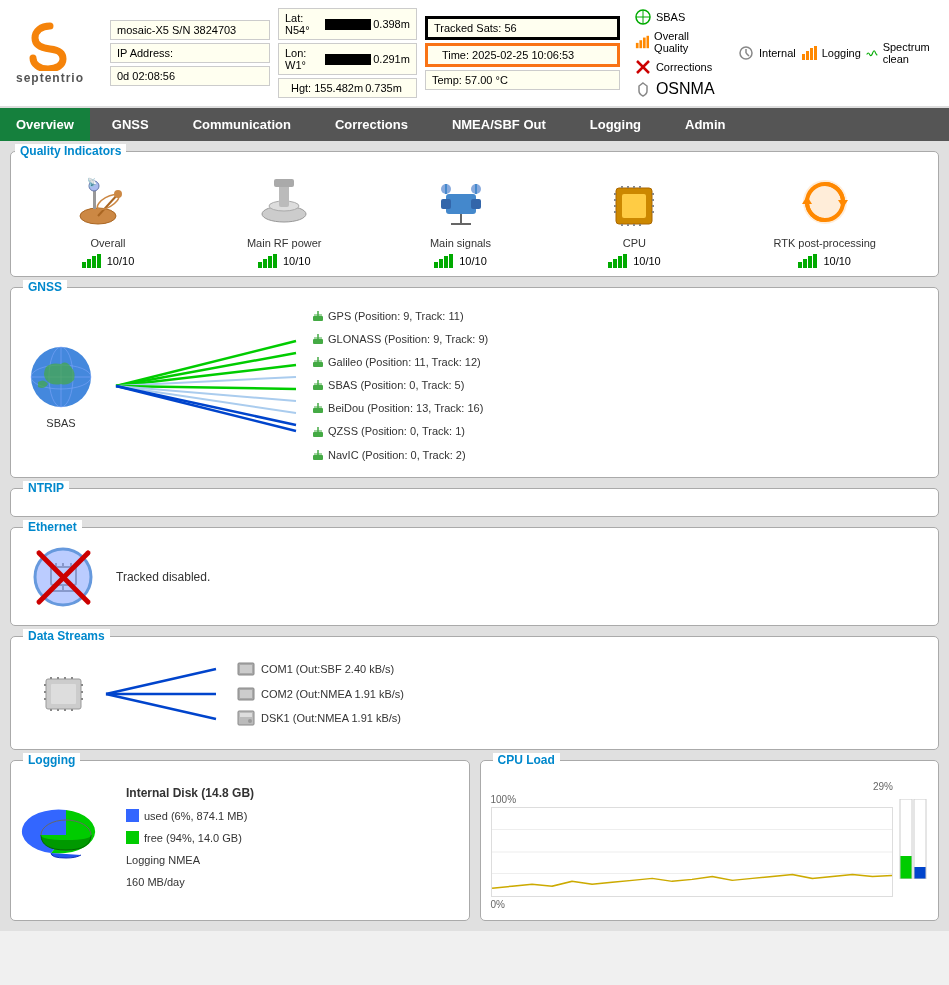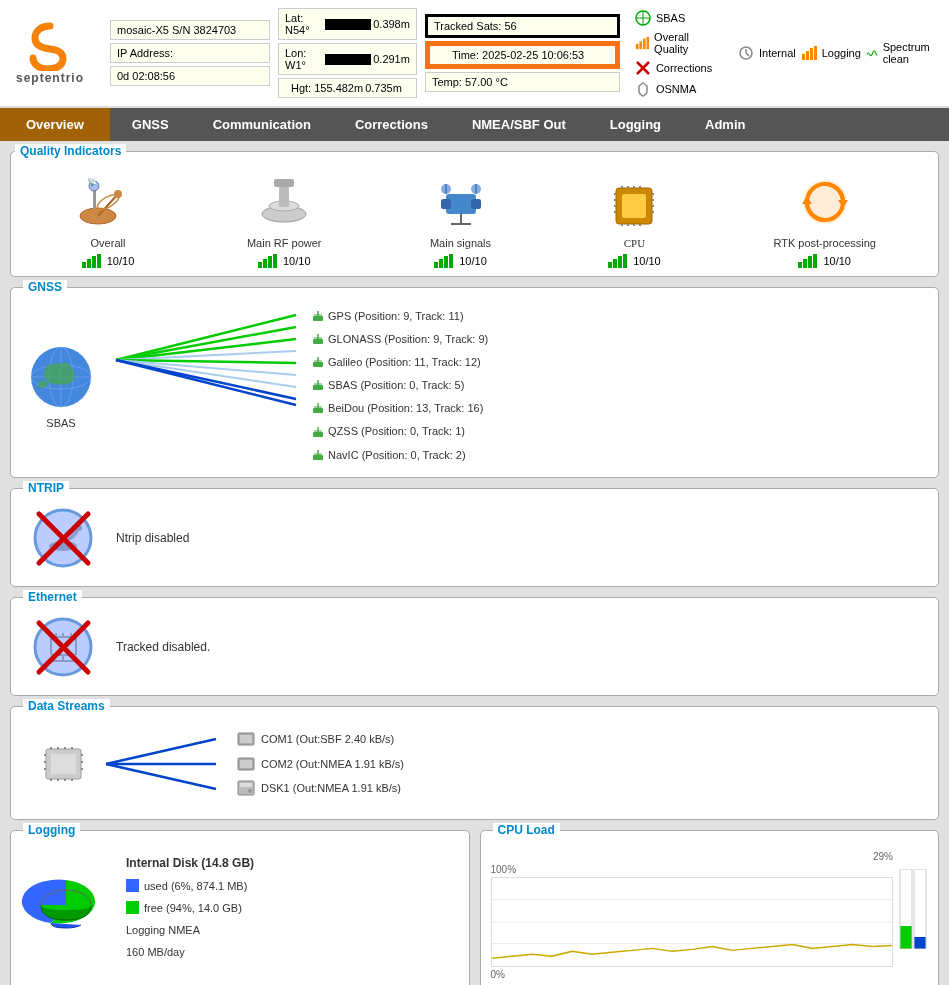--- a/index.html
+++ b/index.html
@@ -36,21 +36,21 @@
       <span>0.291m</span>
     </div>
     <div style="border:1px solid #ccc; padding:3px 12px; background:#fffff0; font-size:11px; display:flex; align-items:center; gap:2px;">
       <span>Hgt: 155.482m</span>
       <span>0.735m</span>
     </div>
   </div>
 
   <div style="display:flex; flex-direction:column; gap:3px; margin-right:15px;">
     <div style="border:3px solid #000000; padding:3px 6px; background:#fffff0; font-size:11px; min-width:195px;">Tracked Sats: 56</div>
-    <div style="border:5px solid #f97316; padding:3px 22px; background:#fffff0; font-size:11px; min-width:195px;">Time: 2025-02-25 10:06:53</div>
+    <div style="border:3px solid #f97316; padding:3px 14px; background:#fffff0; font-size:11px; min-width:195px;">Time: 2025-02-25 10:06:53</div>
     <div style="border:1px solid #ccc; padding:3px 6px; background:#fffff0; font-size:11px; min-width:195px;">Temp: 57.00 °C</div>
   </div>
 
   <div style="display:flex; flex-direction:column; gap:5px; margin-right:20px;">
     <div style="display:flex; align-items:center; gap:5px; font-size:11px;">
       <svg width="16" height="16" viewBox="0 0 16 16">
         <circle cx="8" cy="8" r="7" fill="none" stroke="#00aa00" stroke-width="1.5"></circle>
         <line x1="8" y1="1" x2="8" y2="15" stroke="#00aa00" stroke-width="1"></line>
         <line x1="1" y1="8" x2="15" y2="8" stroke="#00aa00" stroke-width="1"></line>
       </svg>
@@ -65,21 +65,21 @@
       </svg>
       <span>Overall Quality</span>
     </div>
     <div style="display:flex; align-items:center; gap:5px; font-size:11px;">
       <svg width="16" height="16" viewBox="0 0 16 16">
         <line x1="2" y1="2" x2="14" y2="14" stroke="#cc0000" stroke-width="2.5"></line>
         <line x1="14" y1="2" x2="2" y2="14" stroke="#cc0000" stroke-width="2.5"></line>
       </svg>
       <span>Corrections</span>
     </div>
-    <div style="display:flex; align-items:center; gap:5px; font-size:11px;">
+    <div style="display:flex; align-items:center; gap:5px; font-size:16px;">
       <svg width="16" height="16" viewBox="0 0 16 16">
         <path d="M8 2 L12 5 L12 10 C12 13 8 15 8 15 C8 15 4 13 4 10 L4 5 Z" fill="none" stroke="#888" stroke-width="1.5"></path>
       </svg>
       <span>OSNMA</span>
     </div>
   </div>
 
   <div style="display:flex; gap:5px;">
     <div style="display:flex; align-items:center; gap:5px; font-size:11px;">
       <svg width="16" height="16" viewBox="0 0 16 16">
@@ -101,21 +101,21 @@
     <div style="display:flex; align-items:center; gap:5px; font-size:11px;">
       <svg width="16" height="16" viewBox="0 0 16 16">
         <path d="M1 10 Q3 6 5 10 Q7 14 9 8 Q11 2 13 8 Q15 12 15 10" fill="none" stroke="#00aa00" stroke-width="1.5"></path>
       </svg>
       <span>Spectrum clean</span>
     </div>
   </div>
 </div>
 
 <div style="display:flex; background:#555;">
-  <div style="padding:9px 26px; color:white; font-size:13px; font-weight:bold; cursor:pointer; background:#a16207;">Overview</div>
+  <div style="padding:9px 16px; color:white; font-size:13px; font-weight:bold; cursor:pointer; background:#15803d;">Overview</div>
   <div style="padding:9px 22px; color:white; font-size:13px; font-weight:bold; cursor:pointer;">GNSS</div>
   <div style="padding:9px 22px; color:white; font-size:13px; font-weight:bold; cursor:pointer;">Communication</div>
   <div style="padding:9px 22px; color:white; font-size:13px; font-weight:bold; cursor:pointer;">Corrections</div>
   <div style="padding:9px 22px; color:white; font-size:13px; font-weight:bold; cursor:pointer;">NMEA/SBF Out</div>
   <div style="padding:9px 22px; color:white; font-size:13px; font-weight:bold; cursor:pointer;">Logging</div>
   <div style="padding:9px 22px; color:white; font-size:13px; font-weight:bold; cursor:pointer;">Admin</div>
 </div>
 
 <div style="padding:10px; background:#e0e0e0;">
 
@@ -214,21 +214,21 @@
             <line x1="10" y1="18" x2="12" y2="18" stroke="#888" stroke-width="2"></line>
             <line x1="10" y1="24" x2="12" y2="24" stroke="#888" stroke-width="2"></line>
             <line x1="10" y1="30" x2="12" y2="30" stroke="#888" stroke-width="2"></line>
             <line x1="10" y1="36" x2="12" y2="36" stroke="#888" stroke-width="2"></line>
             <line x1="48" y1="18" x2="50" y2="18" stroke="#888" stroke-width="2"></line>
             <line x1="48" y1="24" x2="50" y2="24" stroke="#888" stroke-width="2"></line>
             <line x1="48" y1="30" x2="50" y2="30" stroke="#888" stroke-width="2"></line>
             <line x1="48" y1="36" x2="50" y2="36" stroke="#888" stroke-width="2"></line>
           </svg>
         </div>
-        <span style="font-size:11px; color:#333;font-family:Liberation Serif, serif;">CPU</span>
+        <span style="font-size:11px; color:#333;">CPU</span>
         <div style="display:flex; align-items:center; gap:3px;">
           <svg width="22" height="14" viewBox="0 0 22 14">
             <rect x="0" y="8" width="4" height="6" fill="#00aa00"></rect>
             <rect x="5" y="5" width="4" height="9" fill="#00aa00"></rect>
             <rect x="10" y="2" width="4" height="12" fill="#00aa00"></rect>
             <rect x="15" y="0" width="4" height="14" fill="#00aa00"></rect>
           </svg>
           <span style="font-size:11px;">10/10</span>
         </div>
       </div>
@@ -270,21 +270,21 @@
           <ellipse cx="35" cy="35" rx="12" ry="30" fill="none" stroke="#88aaff" stroke-width="1" opacity="0.5"></ellipse>
           <line x1="5" y1="35" x2="65" y2="35" stroke="#88aaff" stroke-width="1" opacity="0.5"></line>
           <line x1="35" y1="5" x2="35" y2="65" stroke="#88aaff" stroke-width="1" opacity="0.5"></line>
 
           <path d="M20 25 Q25 20 35 22 Q40 18 45 25 Q50 30 48 38 Q42 44 35 42 Q25 44 20 38 Q16 32 20 25Z" fill="#44aa44" opacity="0.7"></path>
           <path d="M12 40 Q18 36 22 42 Q18 48 12 45Z" fill="#44aa44" opacity="0.7"></path>
         </svg>
         <span style="font-size:11px; color:#333;">SBAS</span>
       </div>
 
-      <div style="flex:1; display:flex; align-items:flex-start; gap:0;">
+      <div style="flex:1; display:flex; align-items:center; gap:0;">
         <svg width="200" height="110" viewBox="0 0 200 110">
 
           <line x1="5" y1="55" x2="185" y2="10" stroke="#00cc00" stroke-width="2.5"></line>
           <line x1="5" y1="55" x2="185" y2="22" stroke="#00cc00" stroke-width="2.5"></line>
           <line x1="5" y1="55" x2="185" y2="34" stroke="#00cc00" stroke-width="2.5"></line>
           <line x1="5" y1="55" x2="185" y2="46" stroke="#aaccee" stroke-width="2"></line>
           <line x1="5" y1="55" x2="185" y2="58" stroke="#00cc00" stroke-width="2.5"></line>
           <line x1="5" y1="55" x2="185" y2="70" stroke="#aaccee" stroke-width="2"></line>
           <line x1="5" y1="55" x2="185" y2="82" stroke="#aaccee" stroke-width="2"></line>
 
@@ -348,36 +348,20 @@
               </svg>
             NavIC (Position: 0, Track: 2)
           </div>
         </div>
       </div>
     </div>
   </div>
 
   <div style="border:1px solid #aaa; border-radius:5px; background:white; margin-bottom:10px; padding:12px 10px 15px; position:relative;">
     <span style="position:absolute; top:-8px; left:12px; background:white; padding:0 5px; color:#0088cc; font-size:12px; font-weight:bold;">NTRIP</span>
-    <div style="display:flex; align-items:center; padding-top:5px; gap:20px;">
-      <div style="position:relative; width:65px; height:65px; margin-left:10px;">
-        <svg width="65" height="65" viewBox="0 0 65 65">
-          <circle cx="32" cy="32" r="28" fill="#bbccff" stroke="#6699dd" stroke-width="3"></circle>
-
-          <ellipse cx="32" cy="40" rx="14" ry="5" fill="#8899cc"></ellipse>
-          <path d="M32 40 L48 22" stroke="#8899cc" stroke-width="2"></path>
-          <ellipse cx="40" cy="28" rx="8" ry="4" fill="none" stroke="#8899cc" stroke-width="1.5" transform="rotate(-40 40 28)"></ellipse>
-          <circle cx="48" cy="22" r="3" fill="#8899cc"></circle>
-
-          <line x1="8" y1="8" x2="57" y2="57" stroke="#cc0000" stroke-width="5" stroke-linecap="round"></line>
-          <line x1="57" y1="8" x2="8" y2="57" stroke="#cc0000" stroke-width="5" stroke-linecap="round"></line>
-        </svg>
-      </div>
-      <span style="font-size:12px; color:#333;">Ntrip disabled</span>
-    </div>
   </div>
 
   <div style="border:1px solid #aaa; border-radius:5px; background:white; margin-bottom:10px; padding:12px 10px 15px; position:relative;">
     <span style="position:absolute; top:-8px; left:12px; background:white; padding:0 5px; color:#0088cc; font-size:12px; font-weight:bold;">Ethernet</span>
     <div style="display:flex; align-items:center; padding-top:5px; gap:20px;">
       <div style="position:relative; width:65px; height:65px; margin-left:10px;">
         <svg width="65" height="65" viewBox="0 0 65 65">
           <circle cx="32" cy="32" r="28" fill="#bbccff" stroke="#6699dd" stroke-width="3"></circle>
 
           <rect x="20" y="22" width="25" height="18" fill="none" stroke="#8899cc" stroke-width="2" rx="2"></rect>

